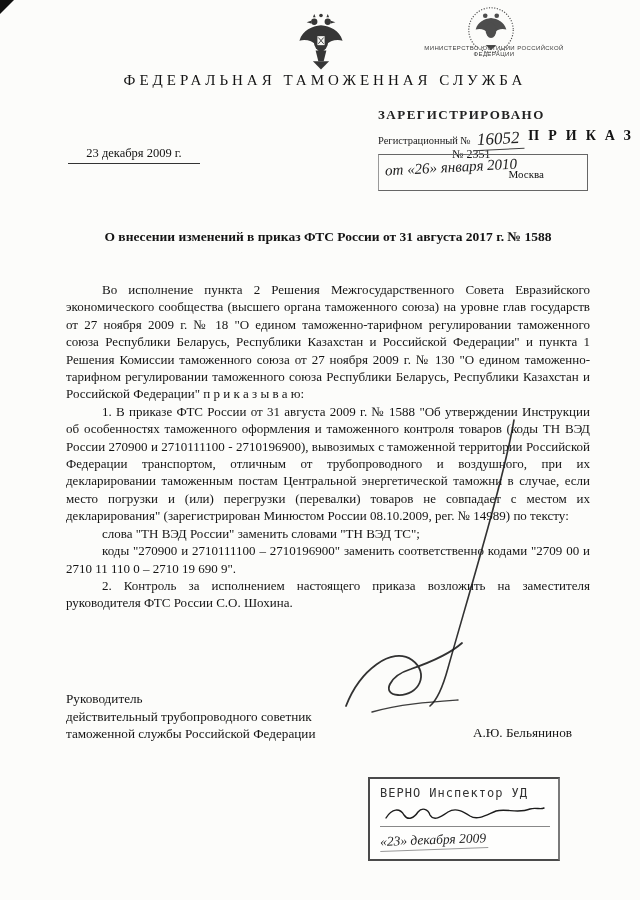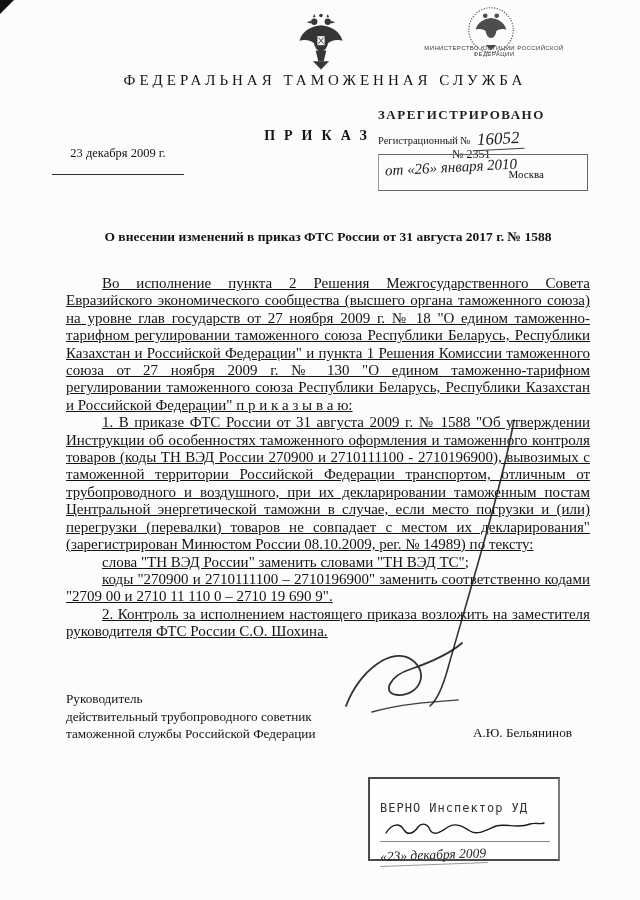--- a/index.html
+++ b/index.html
@@ -32,44 +32,44 @@
   
   .reg-stamp{left:378px;top:64px;width:210px;z-index:5;color:#222;margin-top:43px;}
   .reg-line1{font-weight:bold;font-size:13px;letter-spacing:1.5px;filter:blur(.2px);}
   .reg-line2{font-size:10.5px;margin-top:6px;}
   .reg-number{font-style:italic;font-size:17px;display:inline-block;
     transform:rotate(-3deg);border-bottom:1px solid #444;padding:0 4px;}
   .reg-box{margin-top:4px;border:1px solid #666;border-left-color:#999;
     padding:3px 6px 6px 6px;min-height:26px;}
   .reg-date{font-style:italic;font-size:15px;display:inline-block;transform:rotate(-3deg);}
 
-  .doc-type{left:0;top:128px;width:640px;text-align:center;
+  .doc-type{left:0;top:128px;width:640px;text-align:right;
     font-weight:bold;font-size:14px;letter-spacing:9px;}
 
-  .doc-date{left:52px;top:146px;width:132px;font-size:12.5px;
-    border-bottom:1px solid #333;padding-bottom:13px;text-align:center;}
+  .doc-date{left:68px;top:146px;width:132px;font-size:12.5px;
+    border-bottom:1px solid #333;padding-bottom:2px;text-align:center;}
   .doc-number{left:452px;top:147px;font-size:12px;}
   .doc-city{left:0;top:168px;width:544px;text-align:right;font-size:11px;}
 
   .doc-title{left:66px;top:228px;width:524px;text-align:center;
     font-weight:bold;font-size:13.5px;line-height:17px;}
 
-  .body-text{left:66px;top:275px;width:524px;font-size:15px;line-height:17.4px;
-    text-align:justify;text-decoration:underline;}
+  .body-text{left:66px;top:281px;width:524px;font-size:13px;line-height:17.4px;
+    text-align:justify;}
   .body-text p{margin:0;text-indent:36px;}
 
   .sig-block{left:66px;top:690px;width:524px;font-size:13.2px;line-height:17.6px;}
   .sig-name{position:absolute;right:18px;bottom:1px;}
 
   .ink{stroke:#1c1c1c;fill:none;stroke-linecap:round;}
 
   
   .cert-stamp{left:368px;top:777px;width:192px;height:84px;
     border:2px solid #4a4a4a;border-right-color:#7a7a7a;
-    padding:22px 8px 4px 10px;box-sizing:border-box;z-index:4;background:rgba(255,255,255,.6);}
+    padding:7px 8px 4px 10px;box-sizing:border-box;z-index:4;background:rgba(255,255,255,.6);}
   .cert-line1{font-family:"DejaVu Sans Mono", monospace;font-size:12px;
     letter-spacing:1px;color:#333;filter:blur(.2px);white-space:nowrap;}
   .cert-sig-row{position:relative;height:26px;border-bottom:1px solid #888;}
   .cert-date{font-style:italic;font-size:13.5px;display:inline-block;
     transform:rotate(-2deg);margin-top:5px;color:#222;border-bottom:1px solid #999;
     padding:0 2px 1px 0;}
 
   .overlay-svg{left:0;top:0;width:640px;height:900px;pointer-events:none;z-index:6;}
 </style>
 </head>

